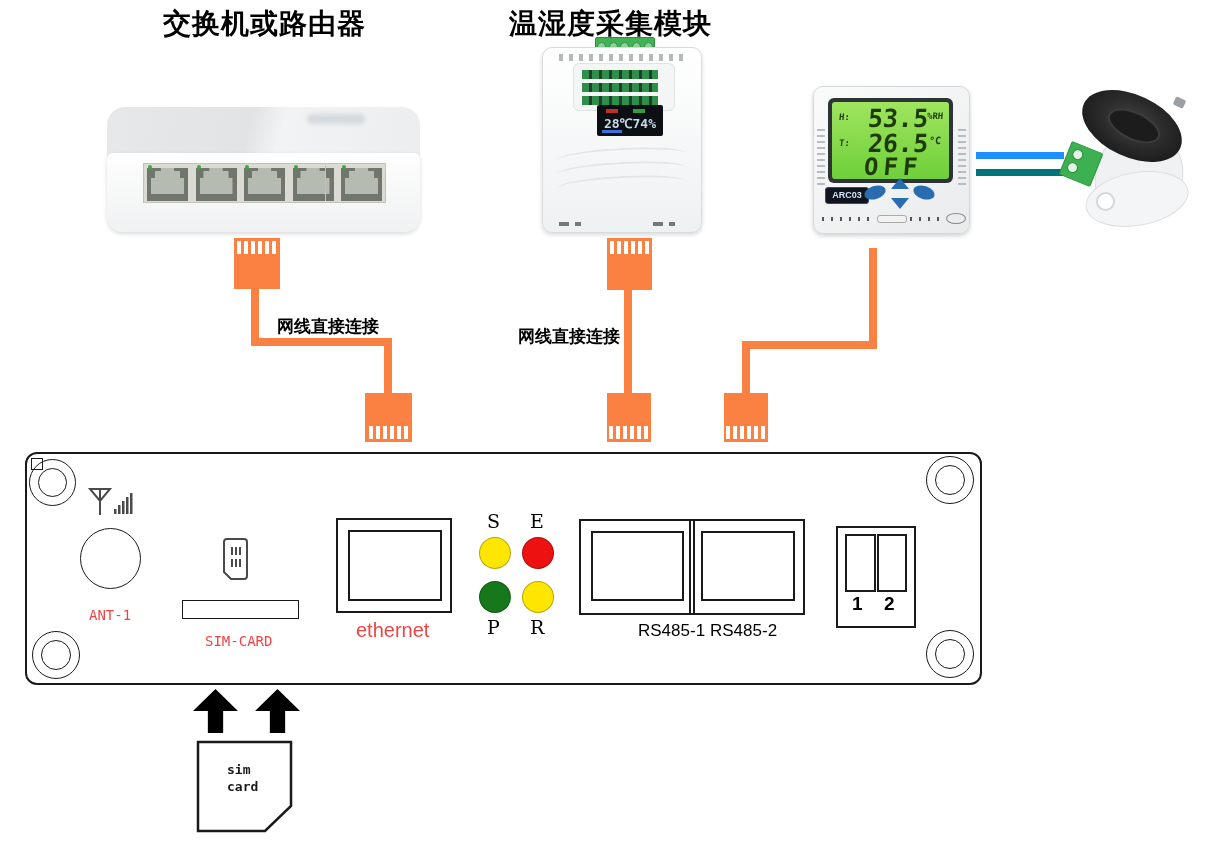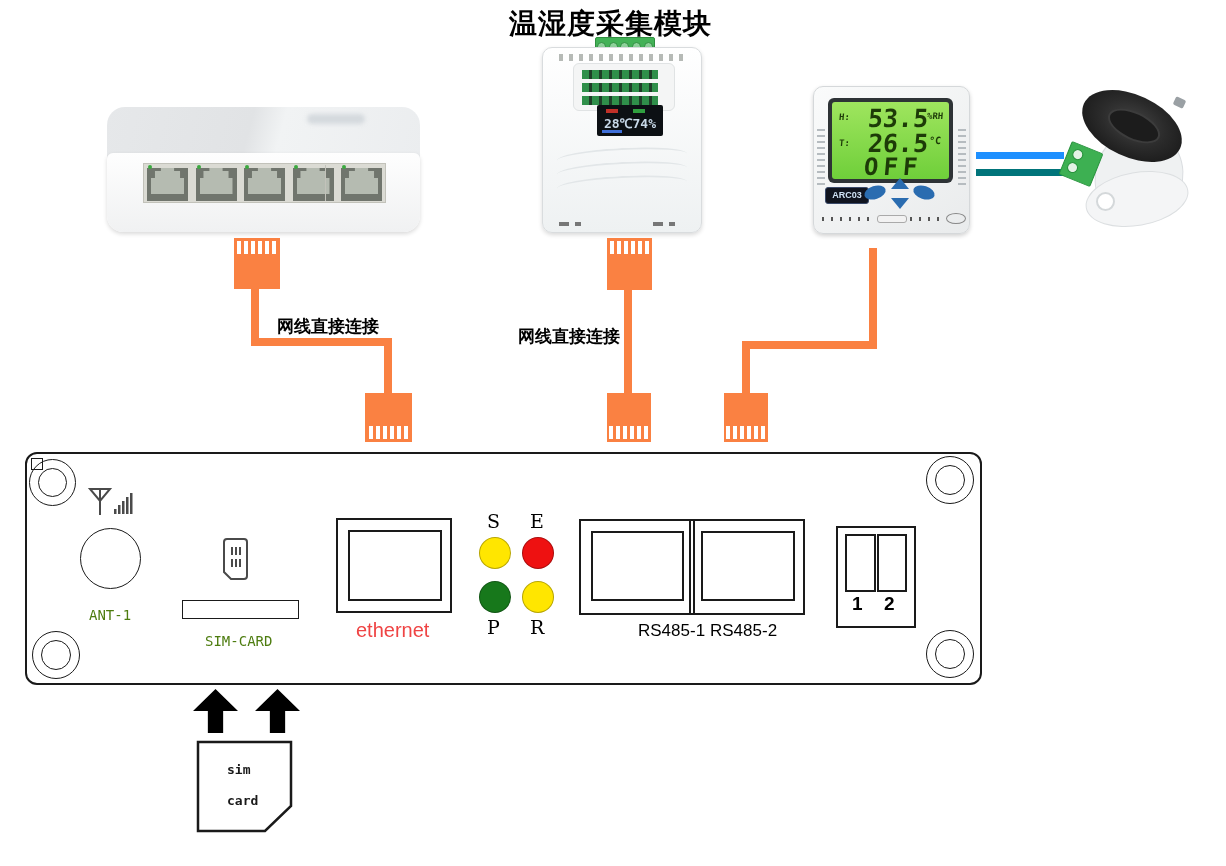--- a/index.html
+++ b/index.html
@@ -13,21 +13,21 @@
   .rj45{position:absolute;background:var(--cable-orange);}
   .rj45-slots{position:absolute;width:39px;height:13px;
       background:repeating-linear-gradient(90deg,#fff 0 4px,var(--cable-orange) 4px 7px);}
   .rj45-slots.top{top:3px;}
   .rj45-slots.bottom{bottom:3px;}
   
   .panel-box{position:absolute;border:2px solid #1a1a1a;background:transparent;}
   .screw{position:absolute;border:1.5px solid #1a1a1a;border-radius:50%;}
   .led{position:absolute;width:30px;height:30px;border-radius:50%;border:1px solid rgba(0,0,0,.28);}
   .led-label{position:absolute;font-family:"DejaVu Serif",serif;font-size:19px;color:#000;}
-  .mono-label{position:absolute;font-family:"DejaVu Sans Mono",monospace;font-size:14px;color:#4d7c0f;white-space:nowrap;}
+  .mono-label{position:absolute;font-family:"DejaVu Sans Mono",monospace;font-size:14px;color:#ef4444;white-space:nowrap;}
   .dip-label{position:absolute;font-size:19px;font-weight:700;color:#000;}
   
   .sw-top{position:absolute;left:0;top:2px;width:313px;height:60px;border-radius:18px 18px 4px 4px;
       background:linear-gradient(105deg,#e6e8ea 0%,#e1e3e5 45%,#f1f3f4 55%,#ebedef 100%);}
   .sw-front{position:absolute;left:0;top:48px;width:313px;height:79px;border-radius:6px 6px 16px 16px;
       background:linear-gradient(#fefefe,#f0f1f2);box-shadow:0 2px 4px rgba(0,0,0,.15);}
   .sw-strip{position:absolute;left:36px;top:58px;width:243px;height:40px;background:#dbdbd4;border:1px solid #c2c2ba;
       display:flex;justify-content:space-between;padding:0 3px;box-sizing:border-box;}
   .jack{position:relative;width:41px;height:33px;margin-top:4px;background:#70756d;}
   .jack .pins{position:absolute;left:4px;top:0;width:33px;height:26px;background:#b5bbb1;
@@ -42,20 +42,21 @@
   .tri-down{position:absolute;width:0;height:0;border-left:9px solid transparent;border-right:9px solid transparent;border-top:11px solid #2a6cb0;}
   .vent{position:absolute;width:8px;height:56px;background:repeating-linear-gradient(180deg,#b6bcc0 0 2px,transparent 2px 6px);}
   .dotrow{position:absolute;height:4px;background:repeating-linear-gradient(90deg,#555 0 2px,transparent 2px 9px);}
   .wire{position:absolute;height:7px;}
 </style>
 </head>
 <body>
 
 <div id="stage">
 
+  <div class="title" style="left:163px;top:5px;">交换机或路由器</div>
   <div class="title" style="left:509px;top:5px;">温湿度采集模块</div>
 
   <div class="abs" style="left:107px;top:105px;width:313px;height:128px;">
     <div class="sw-top"></div>
     <div class="abs" style="left:200px;top:9px;width:58px;height:10px;background:#ccd2d7;border-radius:5px;filter:blur(2px);opacity:.75;"></div>
     <div class="sw-front"></div>
     <div class="sw-strip">
       <div class="jack">
           <span class="led-dot"></span>
           <div class="pins"></div>
@@ -238,15 +239,15 @@
   <div class="panel-box" style="left:877px;top:534px;width:26px;height:54px;"></div>
   <div class="dip-label" style="left:852px;top:593px;">1</div>
   <div class="dip-label" style="left:884px;top:593px;">2</div>
 
   <div class="abs" style="left:193px;top:689px;width:45px;height:44px;background:#000;clip-path:polygon(50% 0,100% 50%,67% 50%,67% 100%,33% 100%,33% 50%,0 50%);"></div>
   <div class="abs" style="left:255px;top:689px;width:45px;height:44px;background:#000;clip-path:polygon(50% 0,100% 50%,67% 50%,67% 100%,33% 100%,33% 50%,0 50%);"></div>
   <svg class="abs" style="left:196px;top:740px;" width="98" height="94" viewBox="0 0 98 94">
     <path d="M2 2 H95 V66 L69 91 H2 Z" fill="#fff" stroke="#1a1a1a" stroke-width="2.5"></path>
   </svg>
   <div class="abs" style="left:227px;top:762px;font-family:'DejaVu Sans Mono',monospace;font-size:13px;font-weight:700;color:#1a1a1a;">sim</div>
-  <div class="abs" style="left:227px;top:779px;font-family:'DejaVu Sans Mono',monospace;font-size:13px;font-weight:700;color:#1a1a1a;margin-top:14px;">card</div>
+  <div class="abs" style="left:227px;top:779px;font-family:'DejaVu Sans Mono',monospace;font-size:13px;font-weight:700;color:#1a1a1a;">card</div>
 
 </div>
 
 </body></html>

